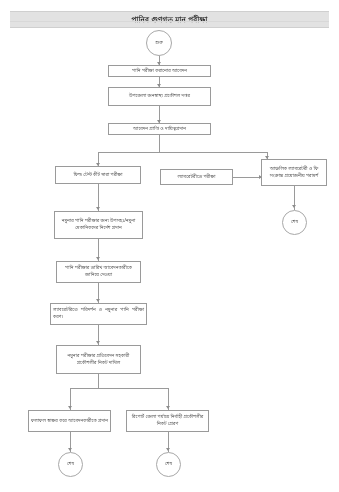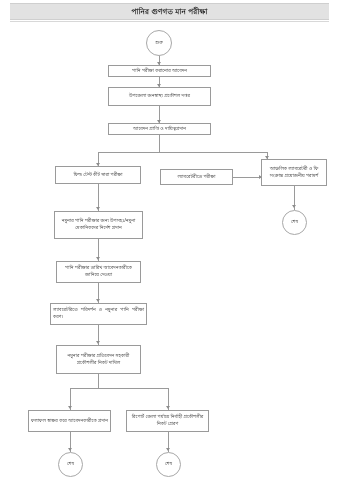--- a/index.html
+++ b/index.html
@@ -14,21 +14,21 @@
     position: relative;
     width: 339px;
     height: 492px;
     background: #ffffff;
     overflow: hidden;
   }
   
   .title-bar {
     position: absolute;
     left: 10px;
-    top: 3px;
+    top: 11px;
     width: 319px;
     height: 15px;
     background: #e2e2e2;
     border-top: 1px solid #cfcfcf;
     border-bottom: 1px solid #cfcfcf;
     display: flex;
     align-items: center;
     justify-content: center;
   }
   .title-text {

